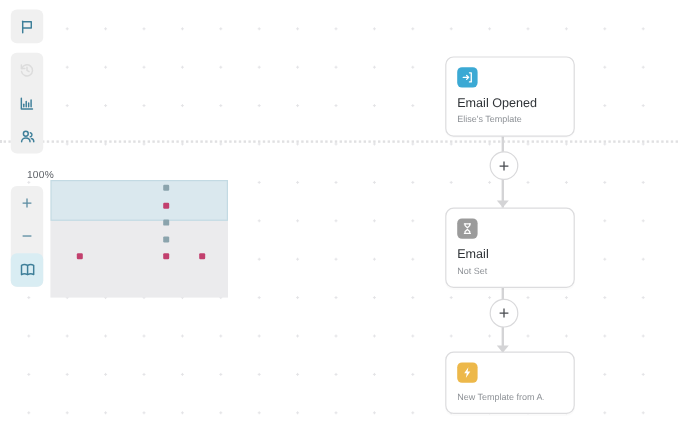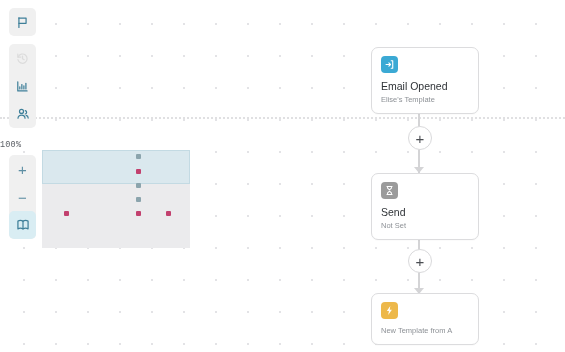--- a/index.html
+++ b/index.html
@@ -151,25 +151,24 @@
     box-sizing: border-box;
   }
   .tool-btn.active-light { background: #d9edf3; }
   .tool-btn svg { display: block; }
 
   .zoom-label {
     position: absolute;
     left: 0;
     top: 140px;
     width: 45px;
-    text-align: left;
+    text-align: right;
     font-size: 8.5px;
     color: #5c6066;
     letter-spacing: 0.2px;
-    font-family: Liberation Mono, monospace;
   }
   .zoom-sign {
     font-size: 15px;
     color: #5d8ea3;
     line-height: 1;
     font-family: "Liberation Sans", sans-serif;
   }
 
   
   #minimap {
@@ -229,21 +228,21 @@
 
     <div class="node" id="node-wait">
       <div class="node-icon" style="background:#9b9b9b;">
         <svg width="11" height="11" viewBox="0 0 16 16" fill="none" stroke="#ffffff" stroke-width="1.5" stroke-linecap="round" stroke-linejoin="round">
           <path d="M4.3 2.3h7.4"></path>
           <path d="M4.3 13.7h7.4"></path>
           <path d="M5.2 2.3v2.1L8 7l2.8-2.6V2.3"></path>
           <path d="M5.2 13.7v-2.1L8 9l2.8 2.6v2.1"></path>
         </svg>
       </div>
-      <div class="node-title">Send</div>
+      <div class="node-title">Email</div>
       <div class="node-sub">Not Set</div>
     </div>
 
     <div class="node" id="node-send-email">
       <div class="node-icon" style="background:#edb84a;">
         <svg width="11" height="11" viewBox="0 0 16 16" fill="#ffffff">
           <path d="M9.2 1.4L4.1 8.9h3.1l-1.1 5.7 5.4-7.8H8.2z"></path>
         </svg>
       </div>
       <div class="node-sub">New Template from A...</div>

